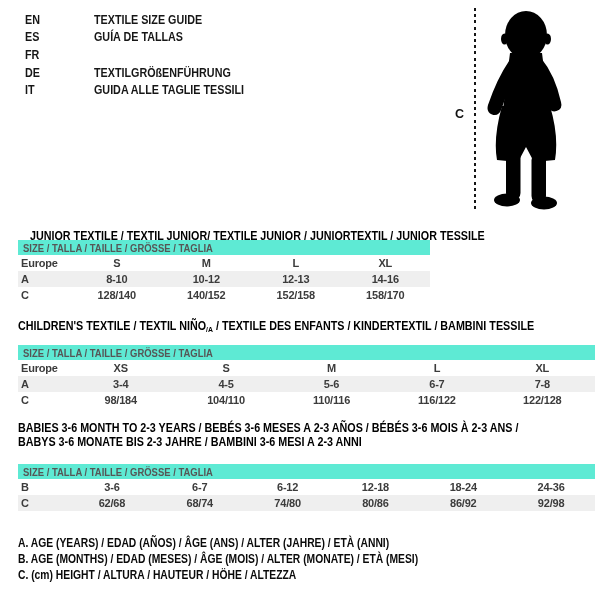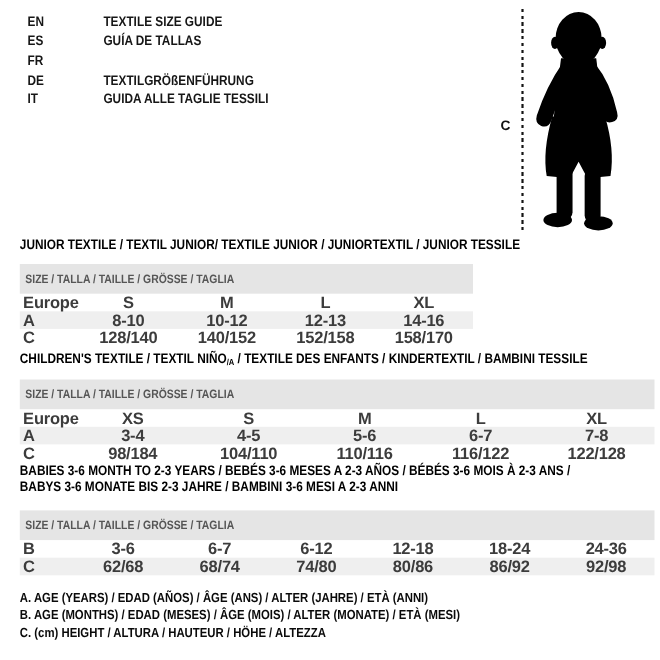--- a/index.html
+++ b/index.html
@@ -18,23 +18,23 @@
     background:repeating-linear-gradient(to bottom,#151515 0 3px,transparent 3px 6.2px); }
   .figure-label { position:absolute; left:455px; top:107px; font-weight:700; font-size:12.5px; color:#111; }
   .figure-svg { position:absolute; left:480px; top:8px; }
 
   
   .sec-title { position:absolute; left:18px; font-weight:700; font-size:12.5px; color:#000; white-space:nowrap; line-height:14px; }
   .sub { font-size:8px; position:relative; top:2px; }
 
   
   .tbl { position:absolute; left:18px; }
-  .size-head { height:27px; background:#e5e5e5; color:#565656; font-weight:700; font-size:11px;
+  .size-head { height:15px; background:#5eead4; color:#565656; font-weight:700; font-size:11px;
     display:flex; align-items:center; padding-left:5px; }
-  .trow { display:grid; height:16px; align-items:center; font-weight:700; font-size:15px;
+  .trow { display:grid; height:16px; align-items:center; font-weight:700; font-size:11px;
     color:#3c3c3c; letter-spacing:-0.2px; }
   .trow.alt { background:#efefef; }
   .c-label { text-align:left; padding-left:3px; }
   .c-val { text-align:center; }
 
   .t1 { top:240px; width:412px; }
   .t1 .trow { grid-template-columns:54px repeat(4,1fr); }
   .t2 { top:345px; width:577px; }
   .t2 .trow { grid-template-columns:50px repeat(5,1fr); }
   .t3 { top:464px; width:577px; }
@@ -80,21 +80,21 @@
     <path d="M31 50 Q17 70 8 97 Q6 104 12 106.5 Q18.5 109 21.5 101 Q29 79 37 62 Z"></path>
     <path d="M61 50 Q75 67 81 94 Q83 101 76.5 103 Q70 105 67.5 97 Q61 75 55 60 Z"></path>
     <path d="M22 98 Q13 130 17 152 L38 154 L46 139 L54 154 L75 152 Q79 128 70 98 Z"></path>
     <rect x="26" y="142" width="14.5" height="50" rx="7"></rect>
     <rect x="51.5" y="145" width="14.5" height="50" rx="7"></rect>
     <ellipse cx="27" cy="192" rx="13" ry="6.5"></ellipse>
     <ellipse cx="64" cy="195" rx="13" ry="6.5"></ellipse>
   </g>
 </svg>
 
-<div class="sec-title" style="top:215px;">
+<div class="sec-title" style="top:229px;margin-left:12px;">
   <span class="cond">JUNIOR TEXTILE / TEXTIL JUNIOR/ TEXTILE JUNIOR / JUNIORTEXTIL / JUNIOR TESSILE</span>
 </div>
 <div class="tbl t1">
   <div class="size-head">
     <span class="cond">SIZE / TALLA / TAILLE / GRÖSSE / TAGLIA</span>
   </div>
   <div class="trow">
     <span class="c-label">Europe</span>
     <span class="c-val">S</span>
     <span class="c-val">M</span>

